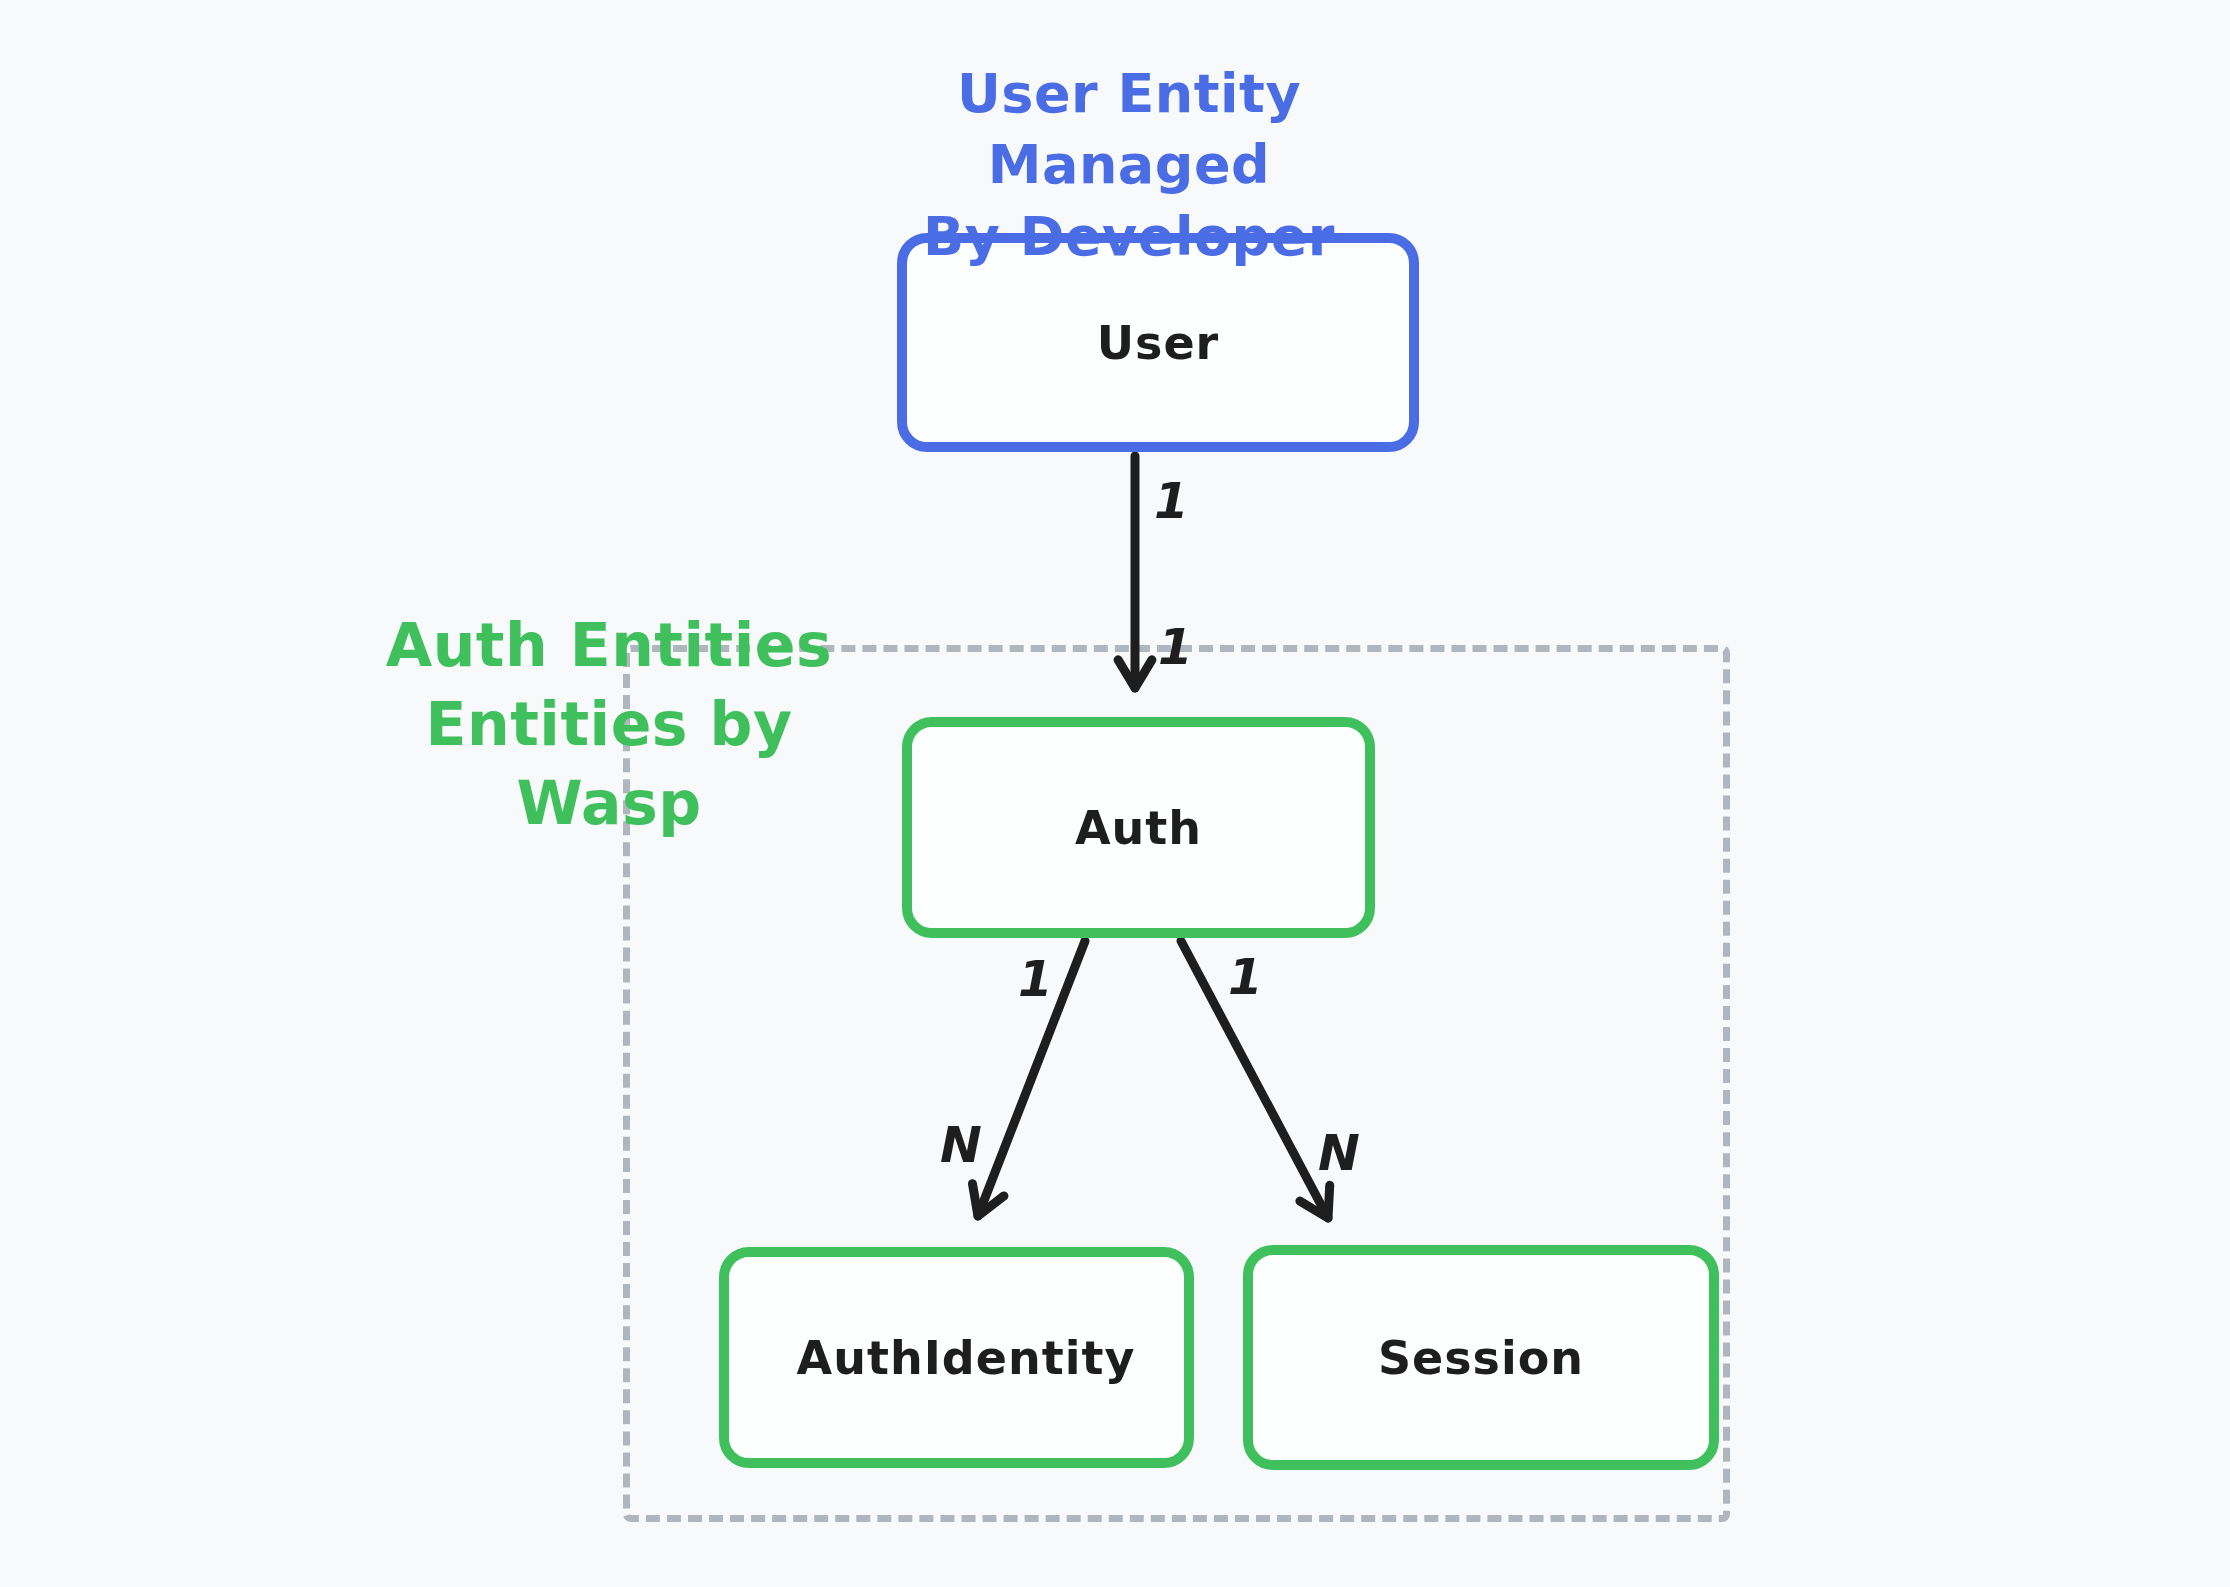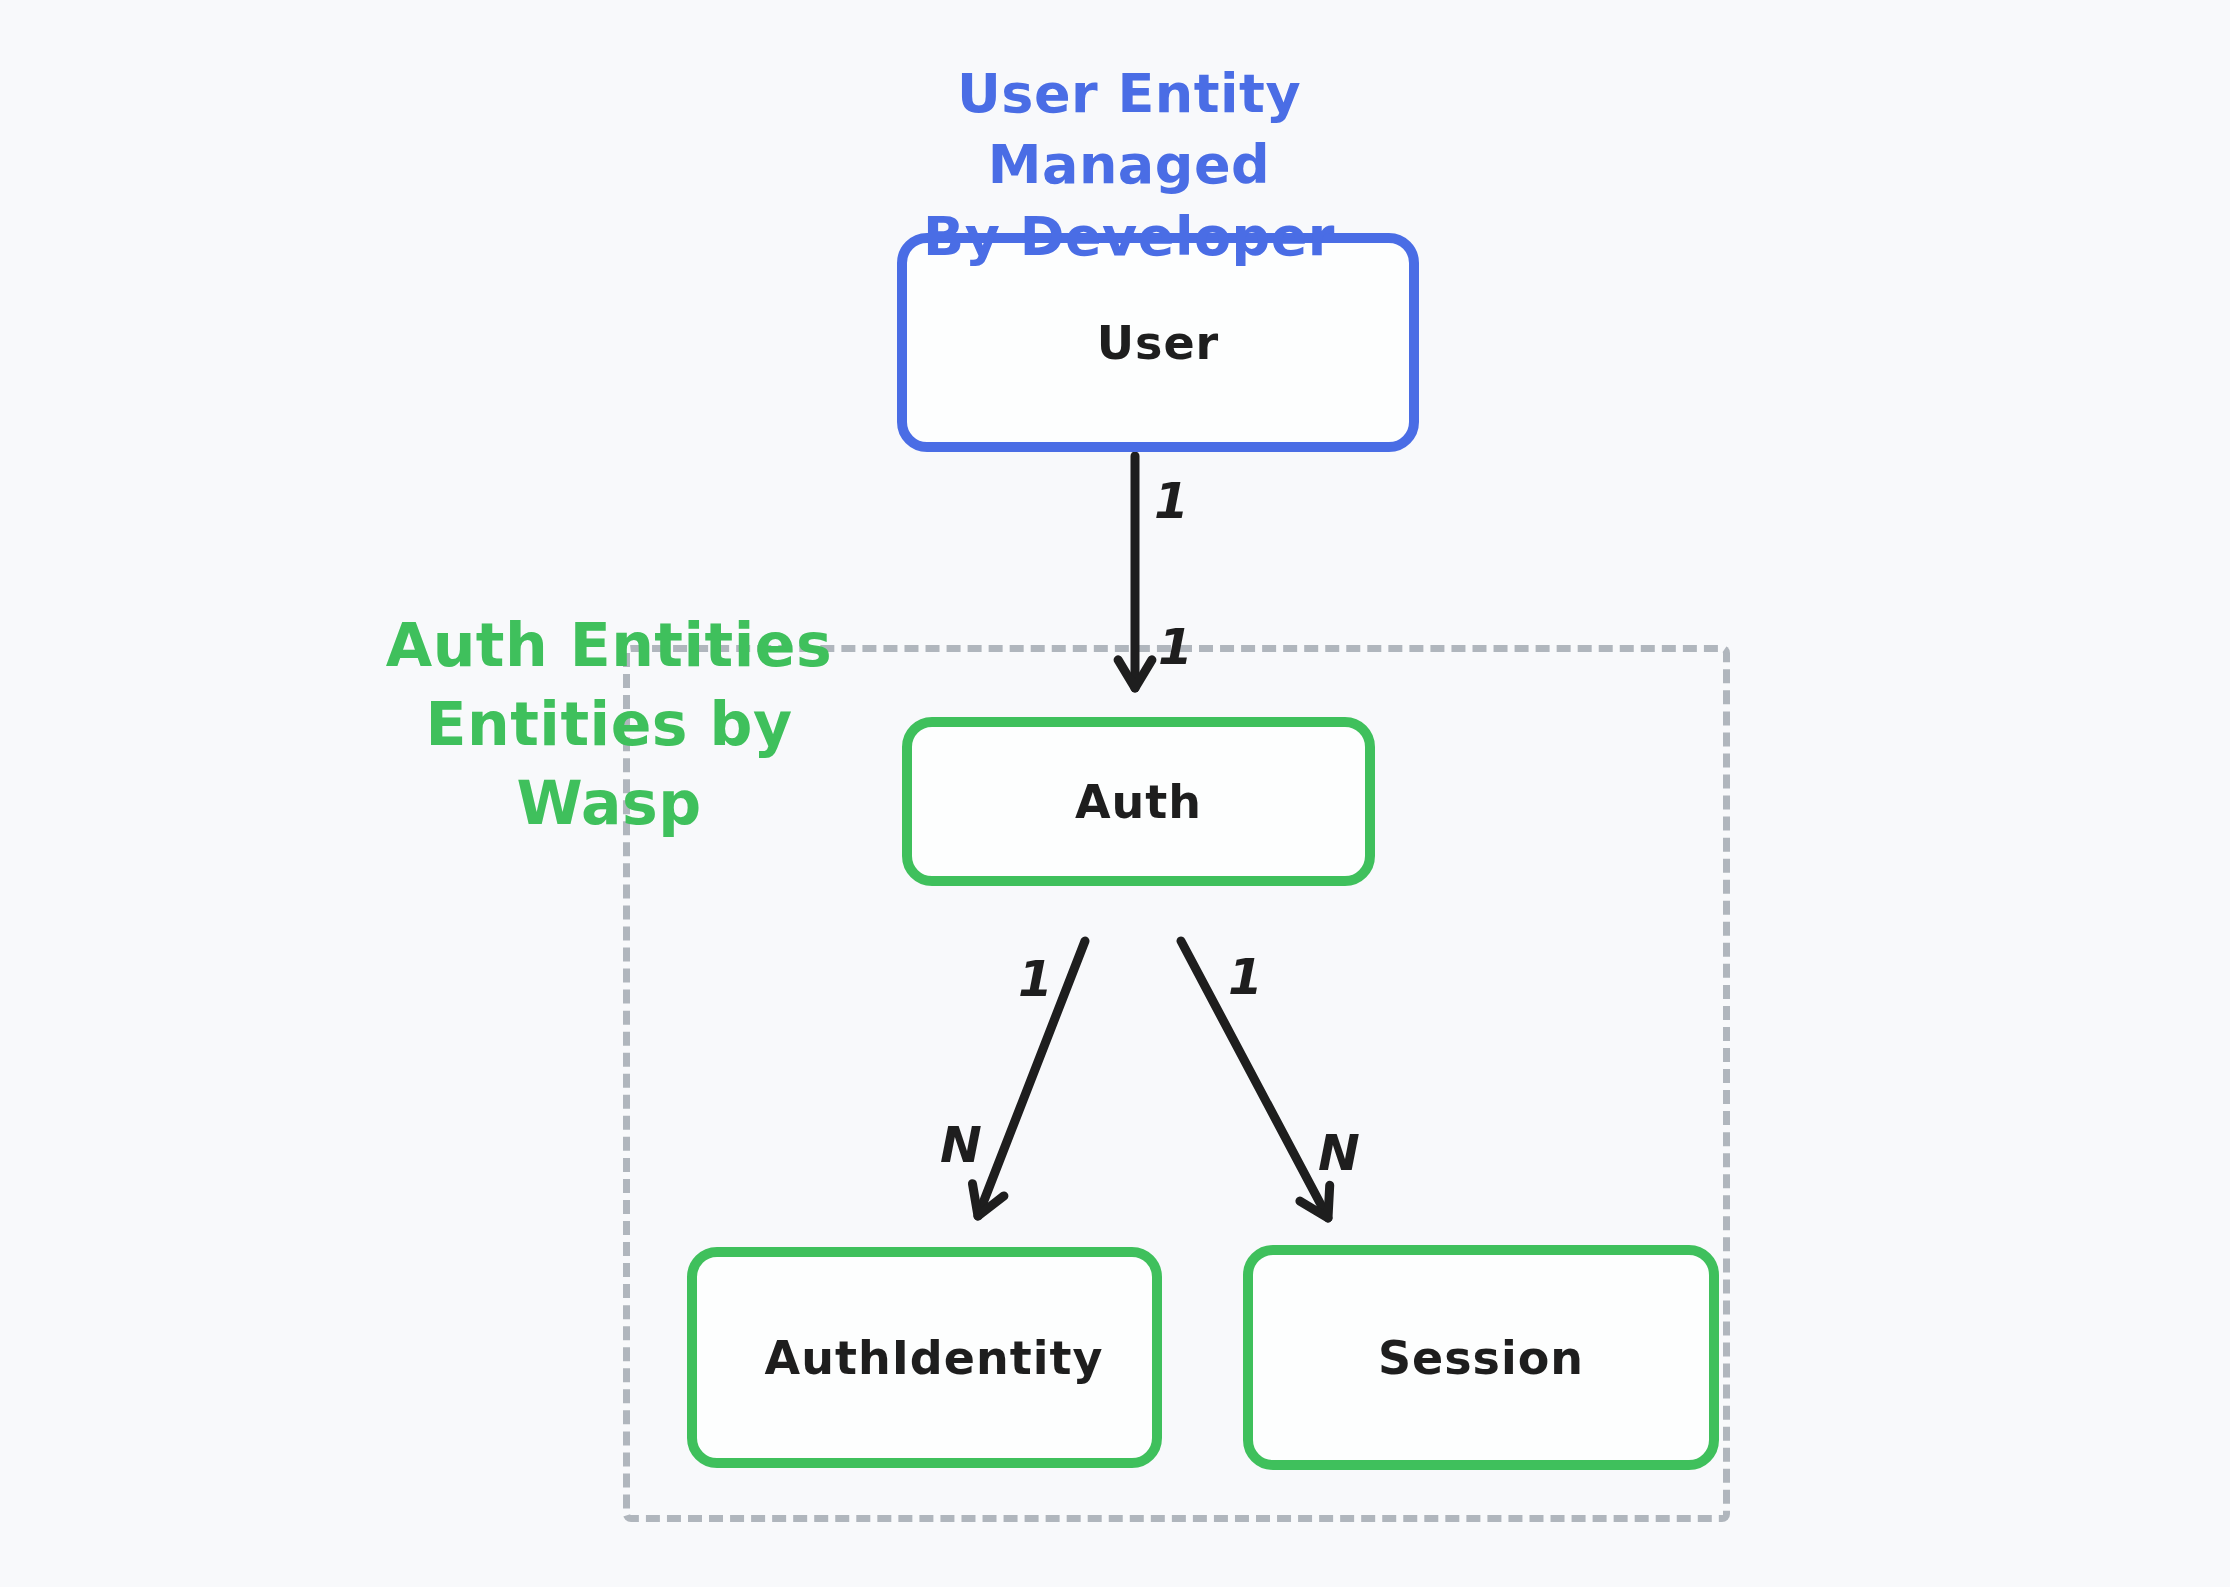--- a/index.html
+++ b/index.html
@@ -128,25 +128,25 @@
   <div class="mult" style="left: 1158px; top: 618px;">1</div>
   <div class="mult" style="left: 1018px; top: 950px;">1</div>
   <div class="mult" style="left: 940px; top: 1116px;">N</div>
   <div class="mult" style="left: 1228px; top: 948px;">1</div>
   <div class="mult" style="left: 1318px; top: 1124px;">N</div>
 
   <div class="node blue" style="left: 897px; top: 233px; width: 522px; height: 219px; text-align: center;">
     <span class="node-label">User</span>
   </div>
 
-  <div class="node green" style="left: 902px; top: 717px; width: 473px; height: 169px;">
+  <div class="node green" style="left: 902px; top: 717px; width: 473px; height: 221px;">
     <span class="node-label">Auth</span>
   </div>
 
-  <div class="node green" style="left: 687px; top: 1247px; width: 475px; height: 221px; padding-left: 19px;">
+  <div class="node green" style="left: 719px; top: 1247px; width: 475px; height: 221px; padding-left: 19px;">
     <span class="node-label">AuthIdentity</span>
   </div>
 
   <div class="node green" style="left: 1202px; top: 1245px; width: 476px; height: 225px; margin-left: 41px;">
     <span class="node-label">Session</span>
   </div>
 
 </div>
 
 </body></html>

